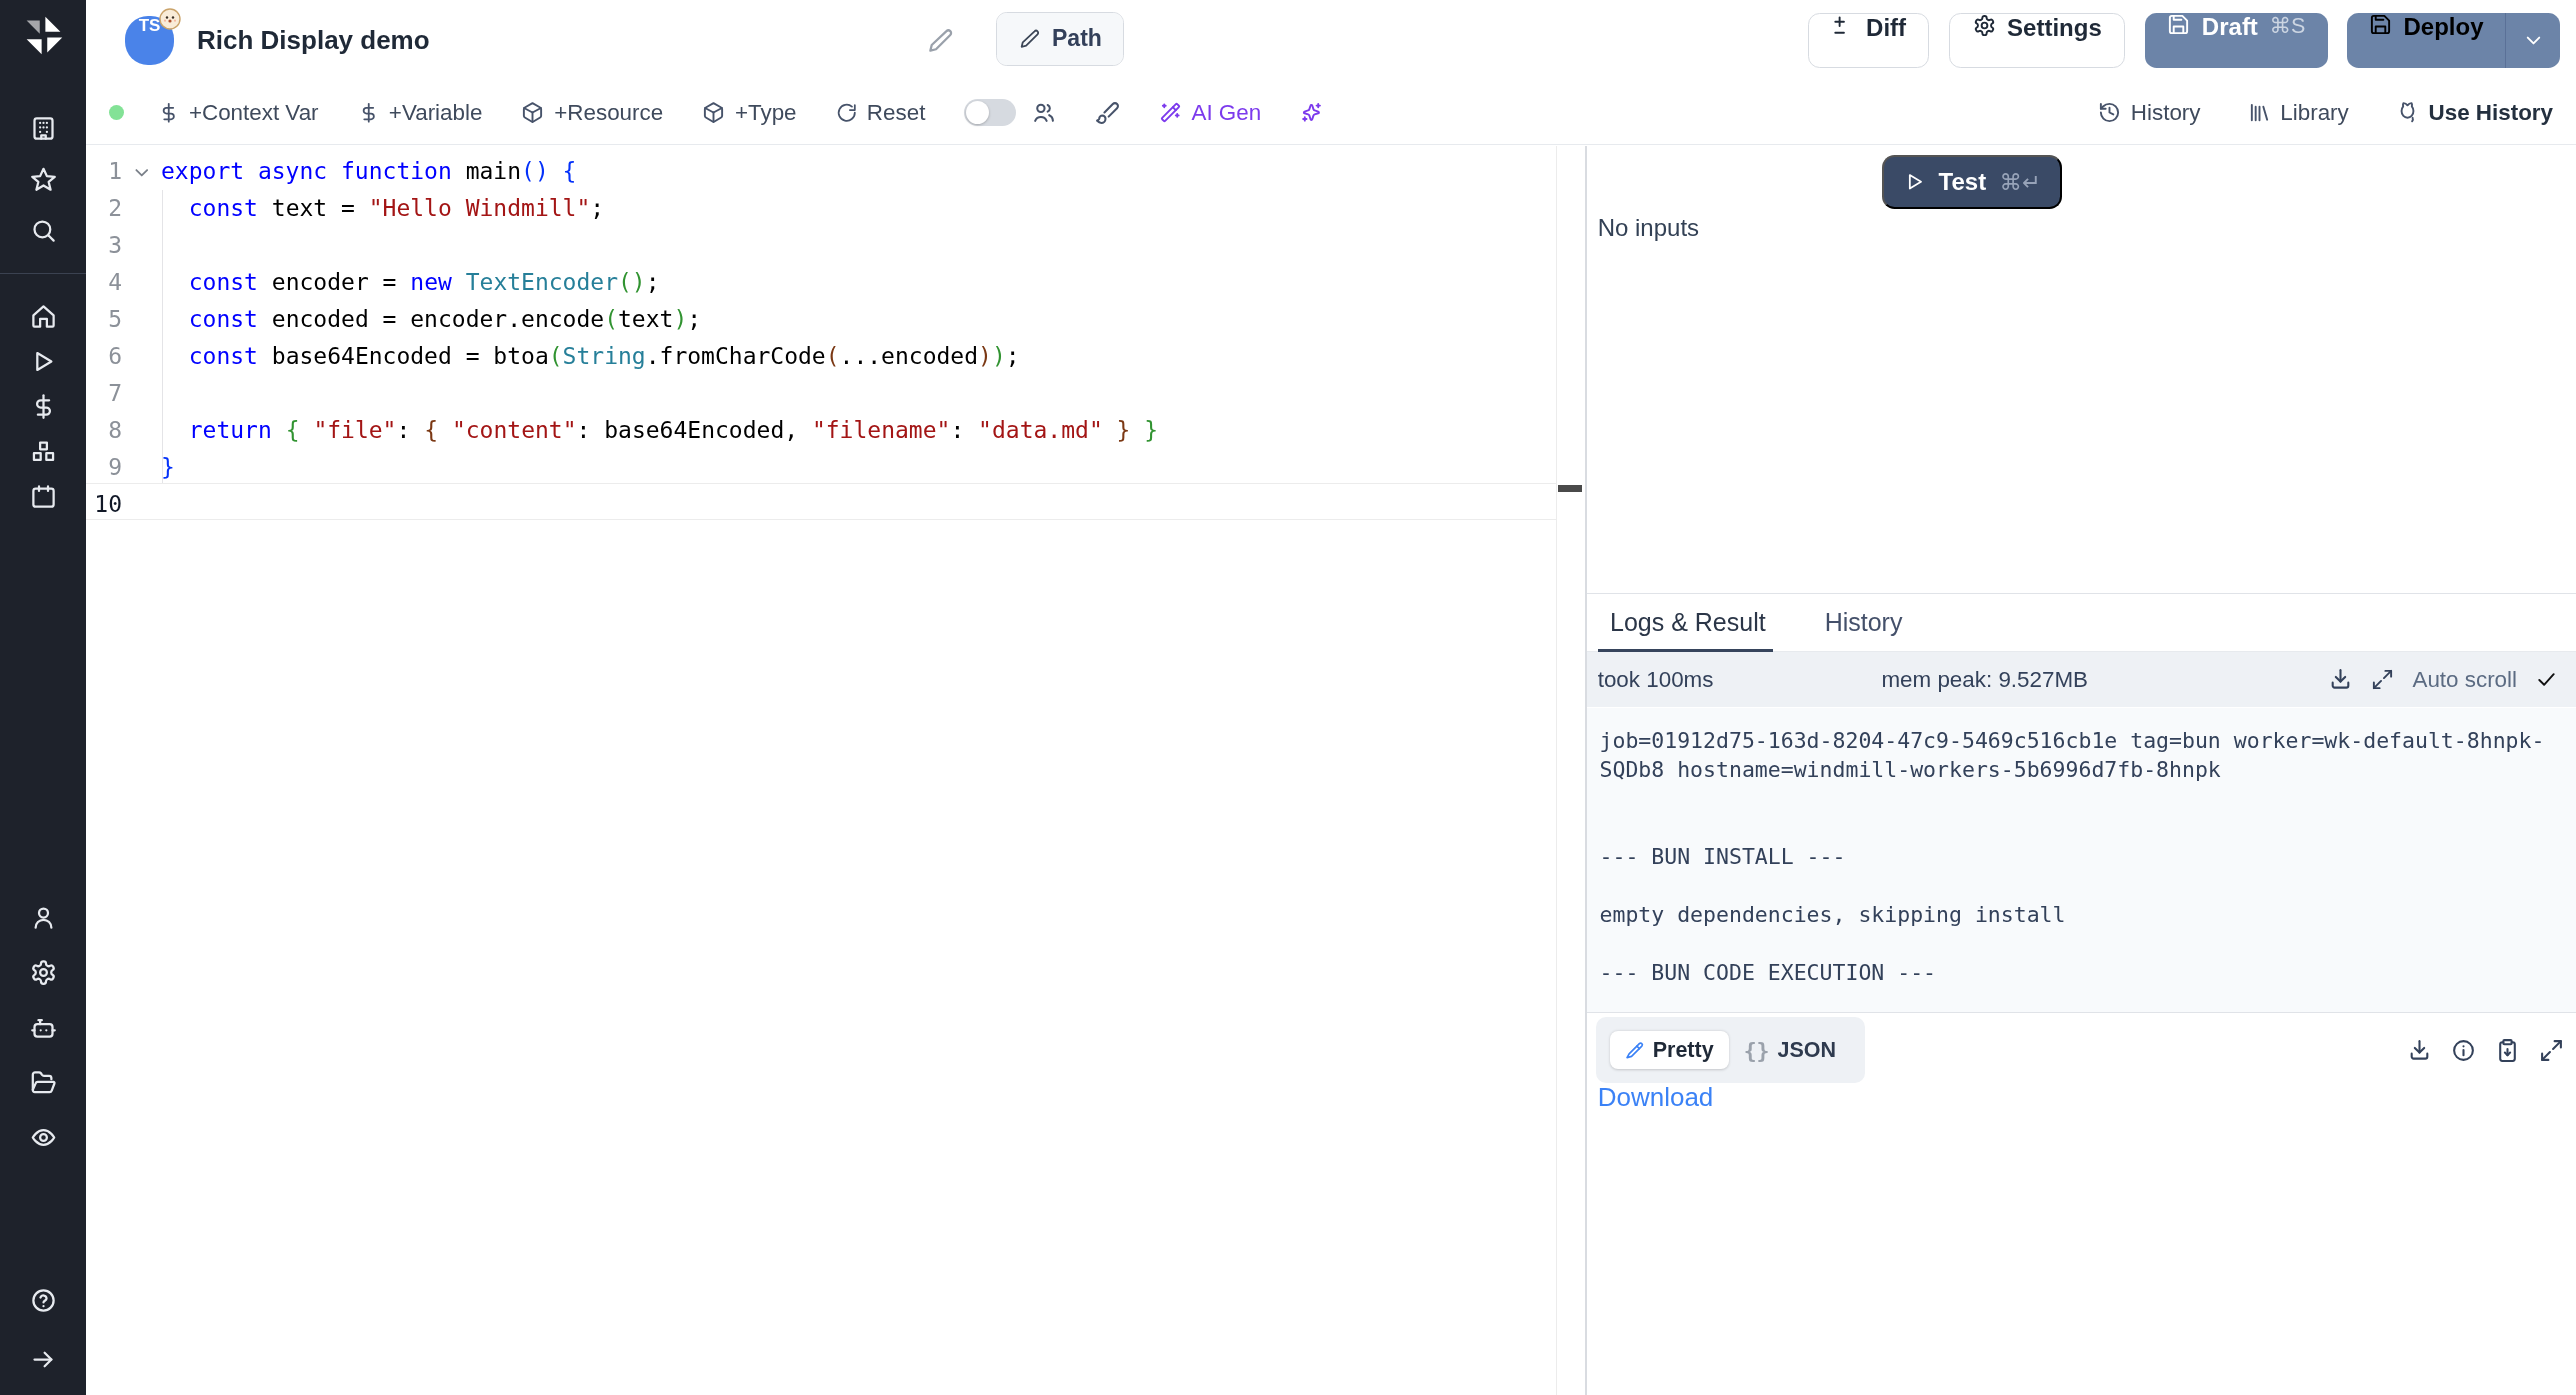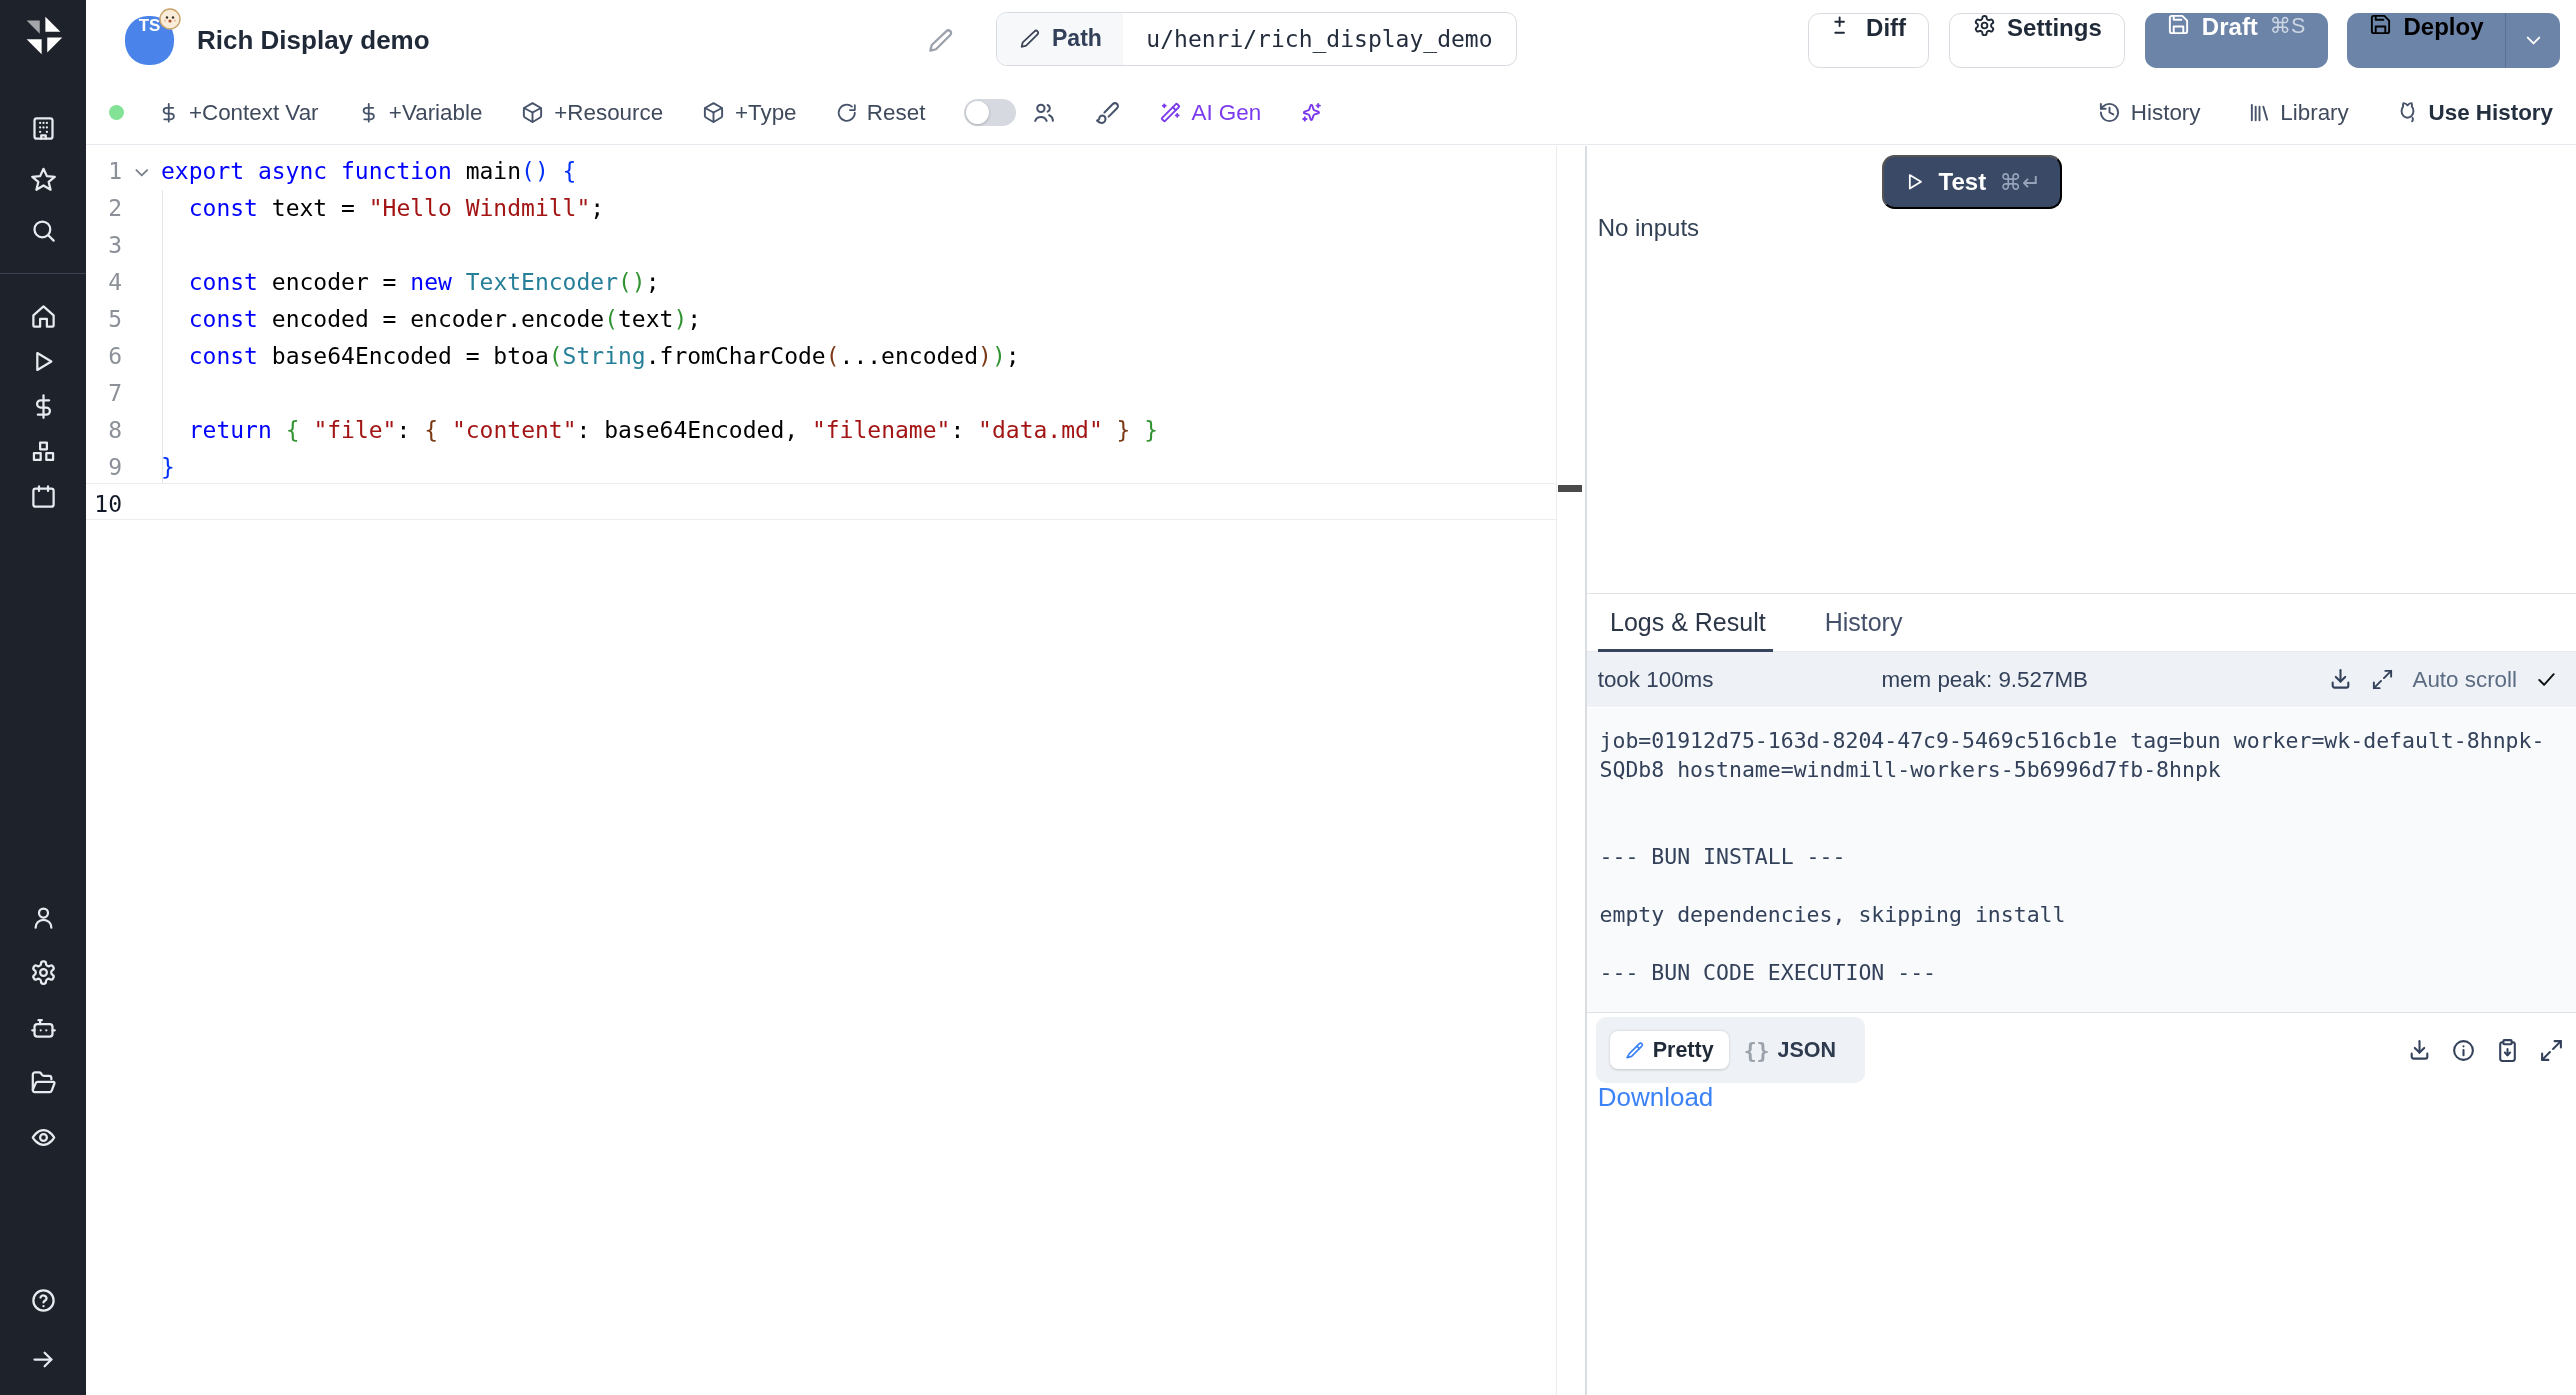--- a/index.html
+++ b/index.html
@@ -394,21 +394,20 @@
       </svg>
   </span>
 
   <div class="path-pill">
     <div class="path-left">
       <svg class="ic i24" viewBox="0 0 24 24" width="21.5" height="21.5">
           <use href="#i-pencil"></use>
         </svg>
       <span class="lbl">Path</span>
     </div>
-    <div class="path-value">u/henri/rich_display_demo</div>
   </div>
 
   <div class="hdr-right">
     <button class="btn btn-light">
       <svg class="ic i26" viewBox="0 0 26 26" width="23" height="23">
           <use href="#i-diff"></use>
         </svg>
       <span>Diff</span>
     </button>
     <button class="btn btn-light">

